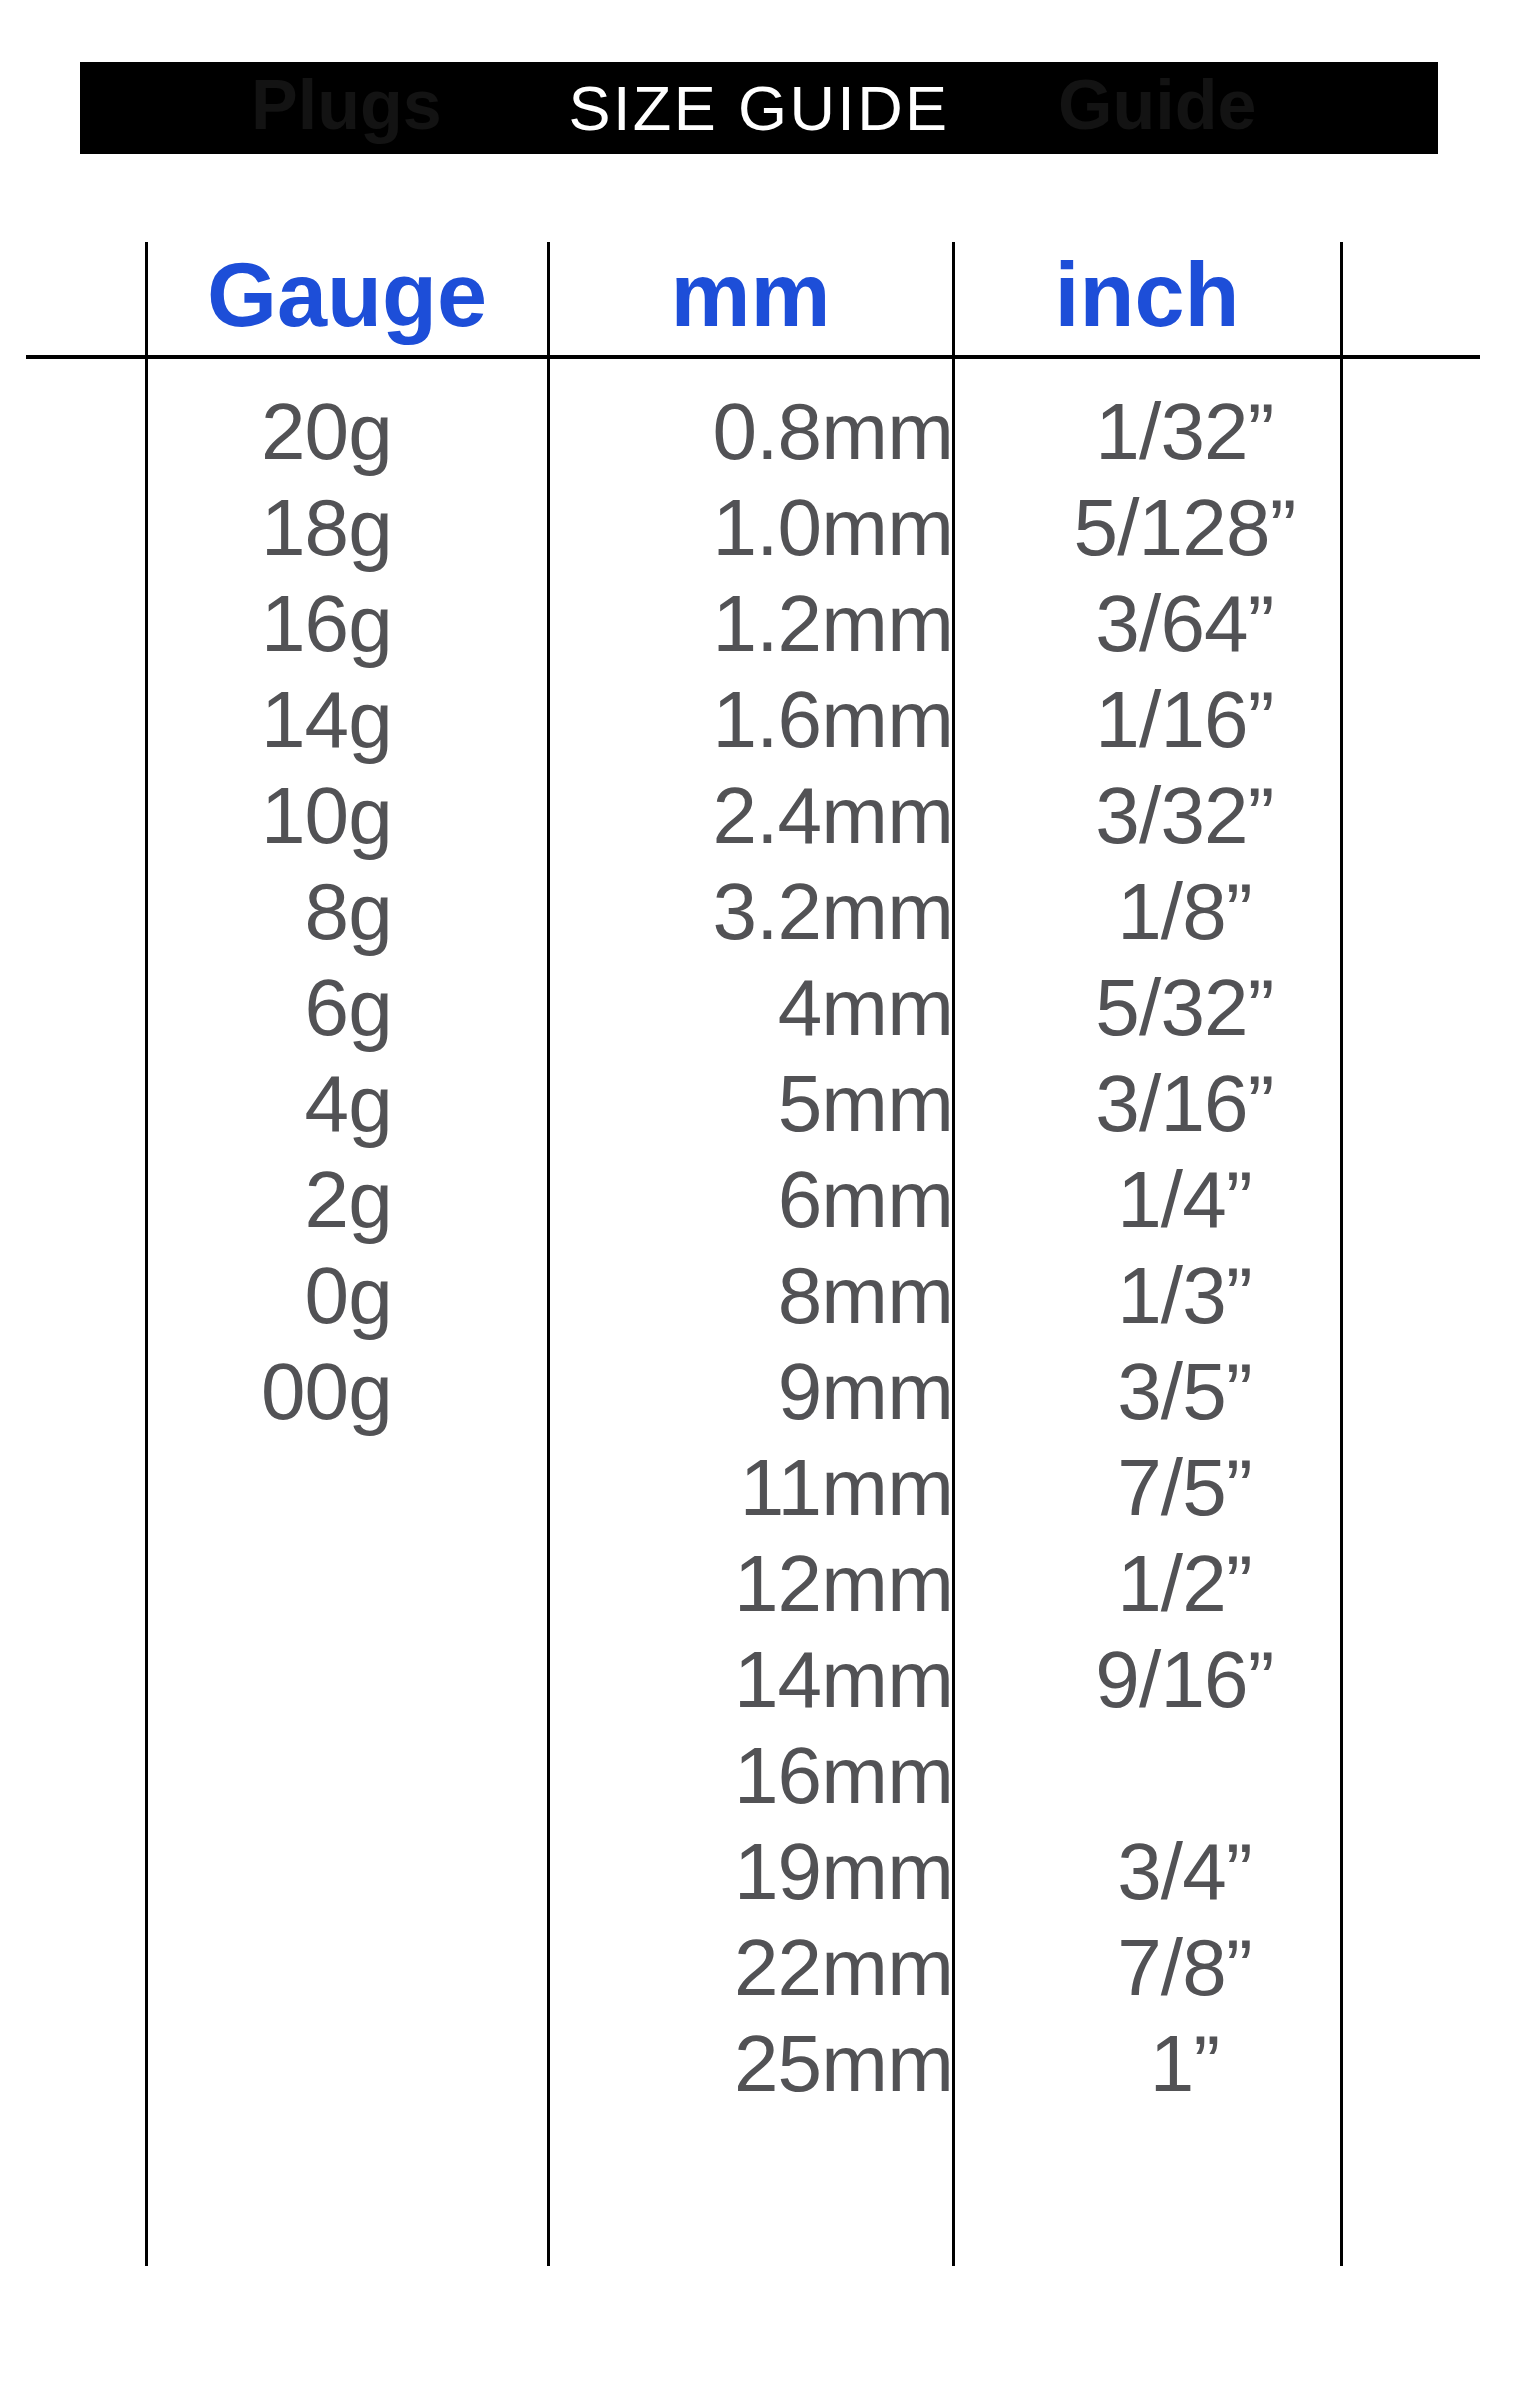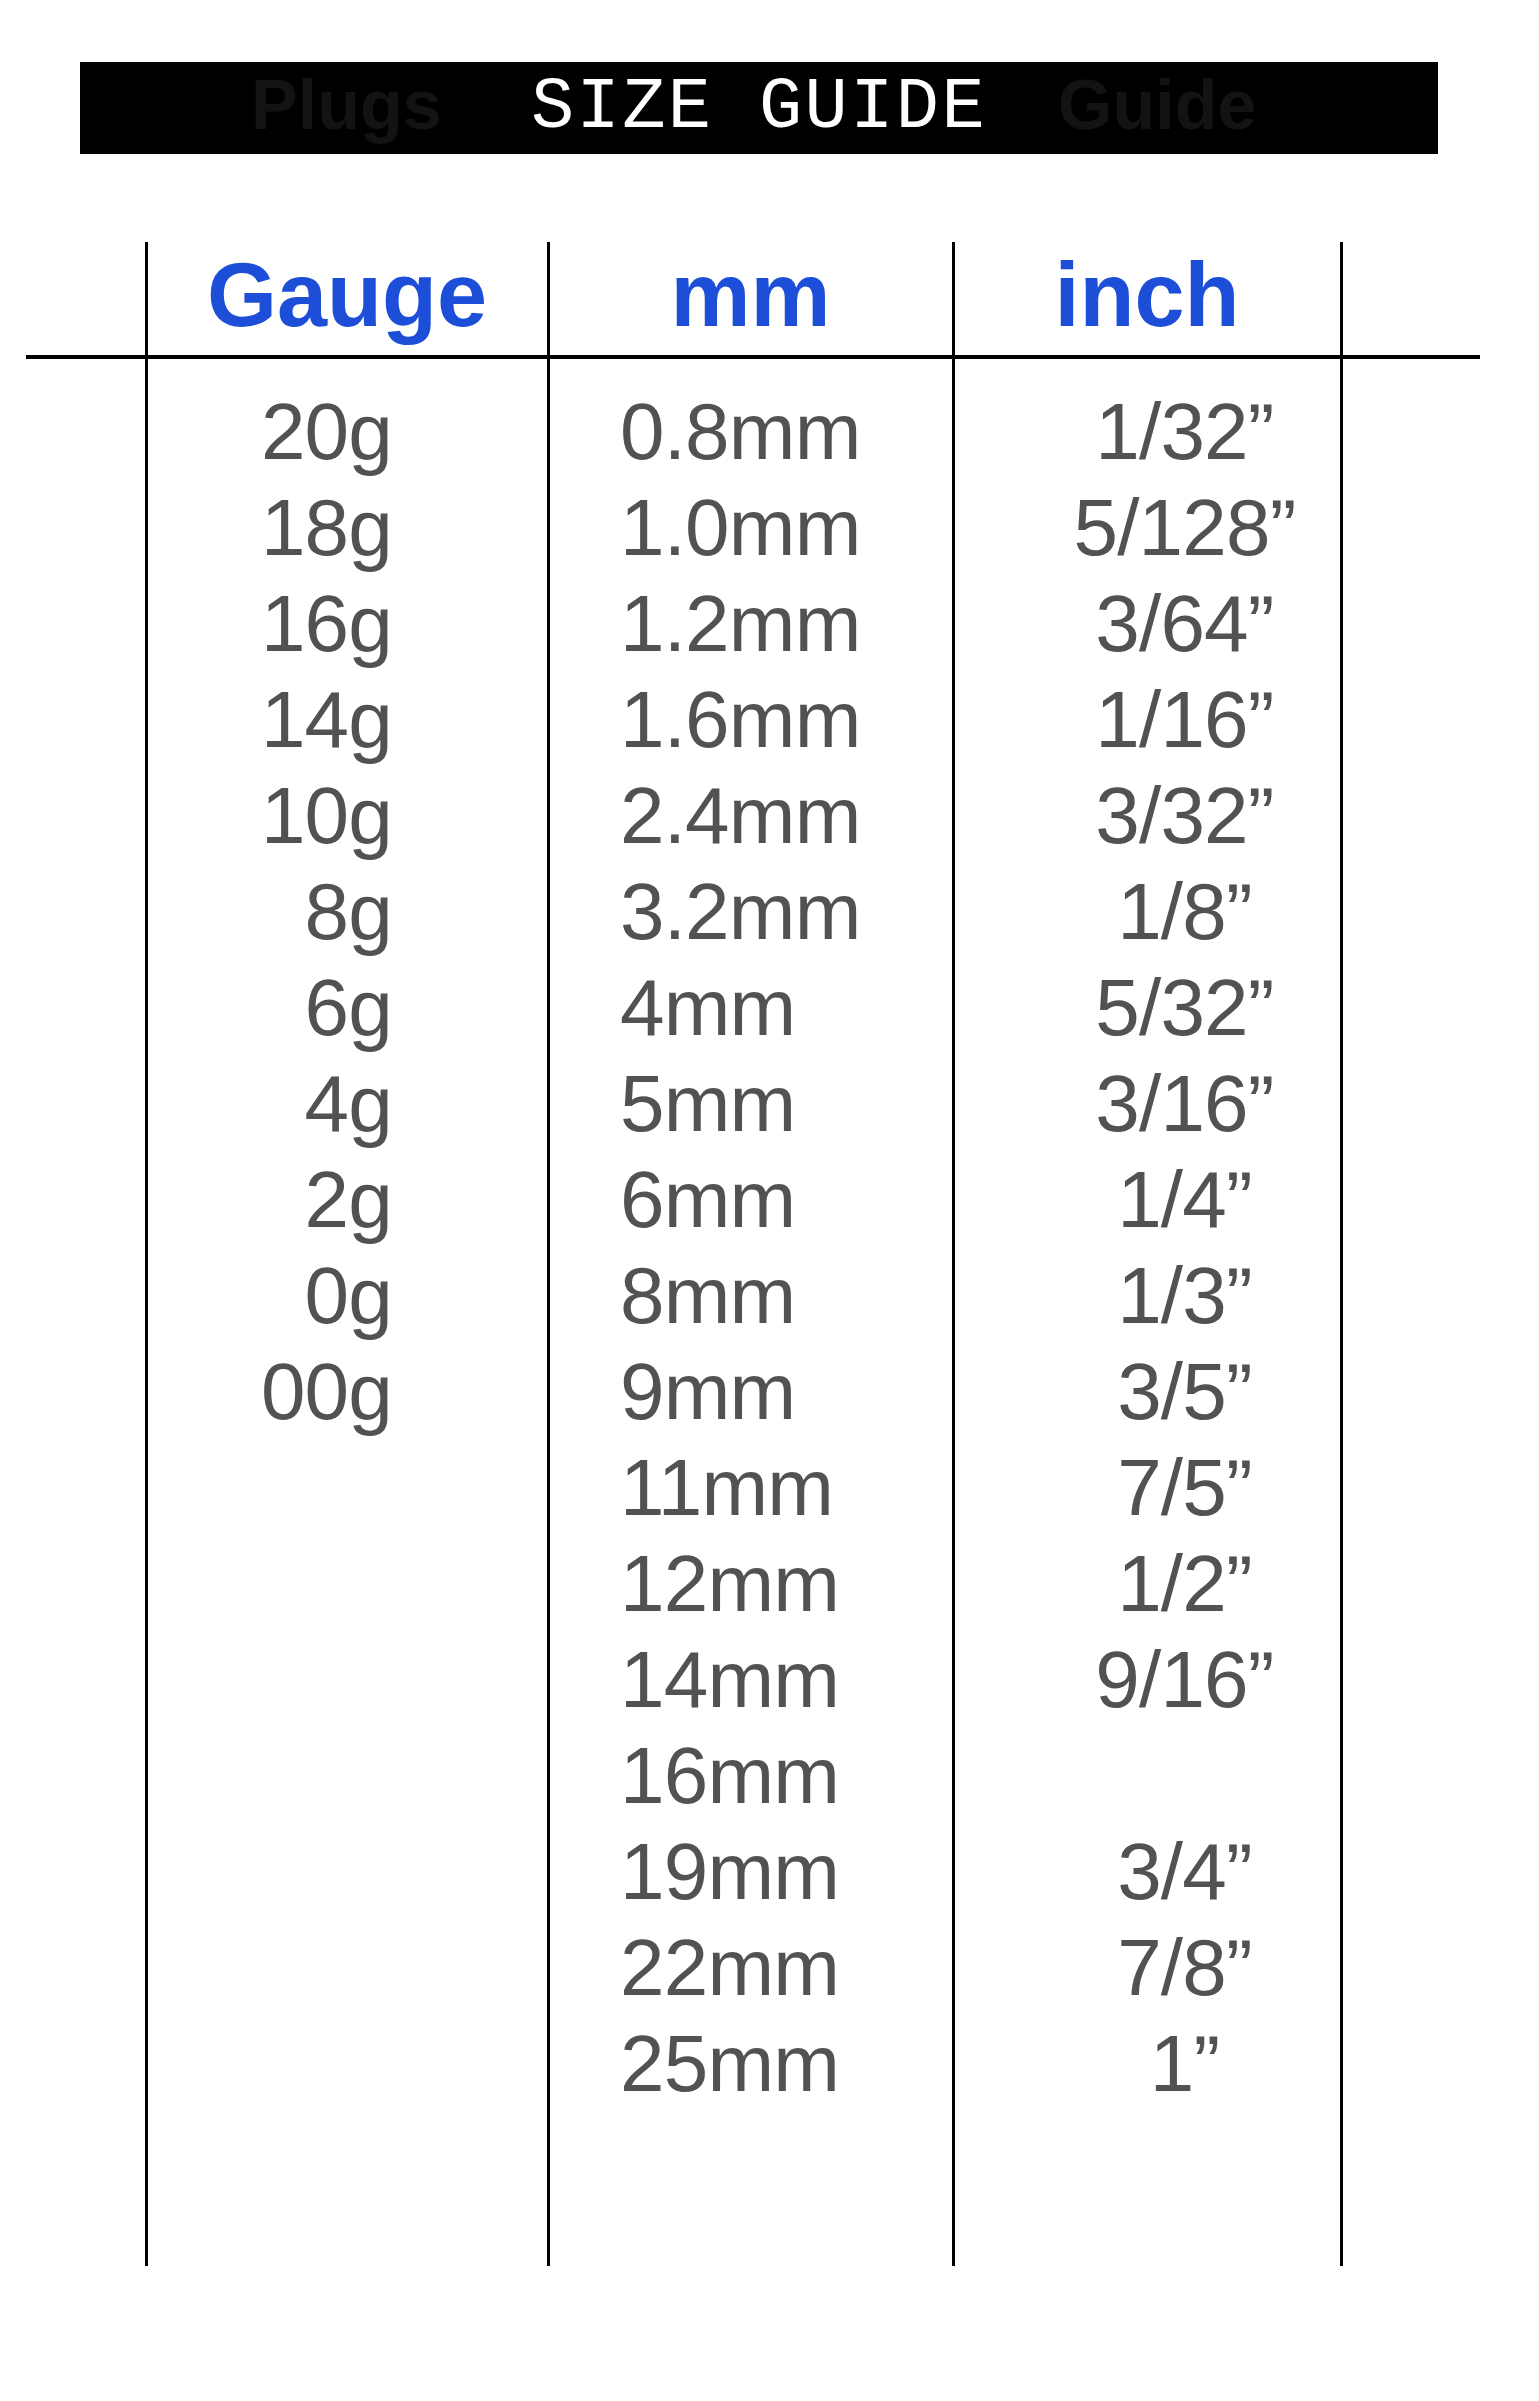--- a/index.html
+++ b/index.html
@@ -24,22 +24,22 @@
     width: 1358px;
     height: 92px;
     background: var(--bar-color, #000);
   }
   .title-text {
     position: absolute;
     inset: 0;
     display: flex;
     align-items: center;
     justify-content: center;
-    font-family: Liberation Mono, monospace;
-    font-size: 72px;
+    font-family: Liberation Sans, sans-serif;
+    font-size: 63px;
     letter-spacing: 2.4px;
     color: var(--title-color, #fff);
     white-space: nowrap;
     z-index: 2;
   }
   .watermark {
     position: absolute;
     top: 50%;
     transform: translateY(-54%);
     font-family: "Liberation Sans", sans-serif;
@@ -115,21 +115,21 @@
     white-space: nowrap;
     box-sizing: border-box;
   }
   .cell.gauge {
     width: 402px;
     text-align: right;
     padding-right: 156px;
   }
   .cell.mm {
     width: 405px;
-    text-align: left;
+    text-align: right;
     padding-left: 72px;
   }
   .cell.inch {
     width: 388px;
     text-align: center;
     padding-left: 75px;
   }
 </style>
 </head>
 <body>

